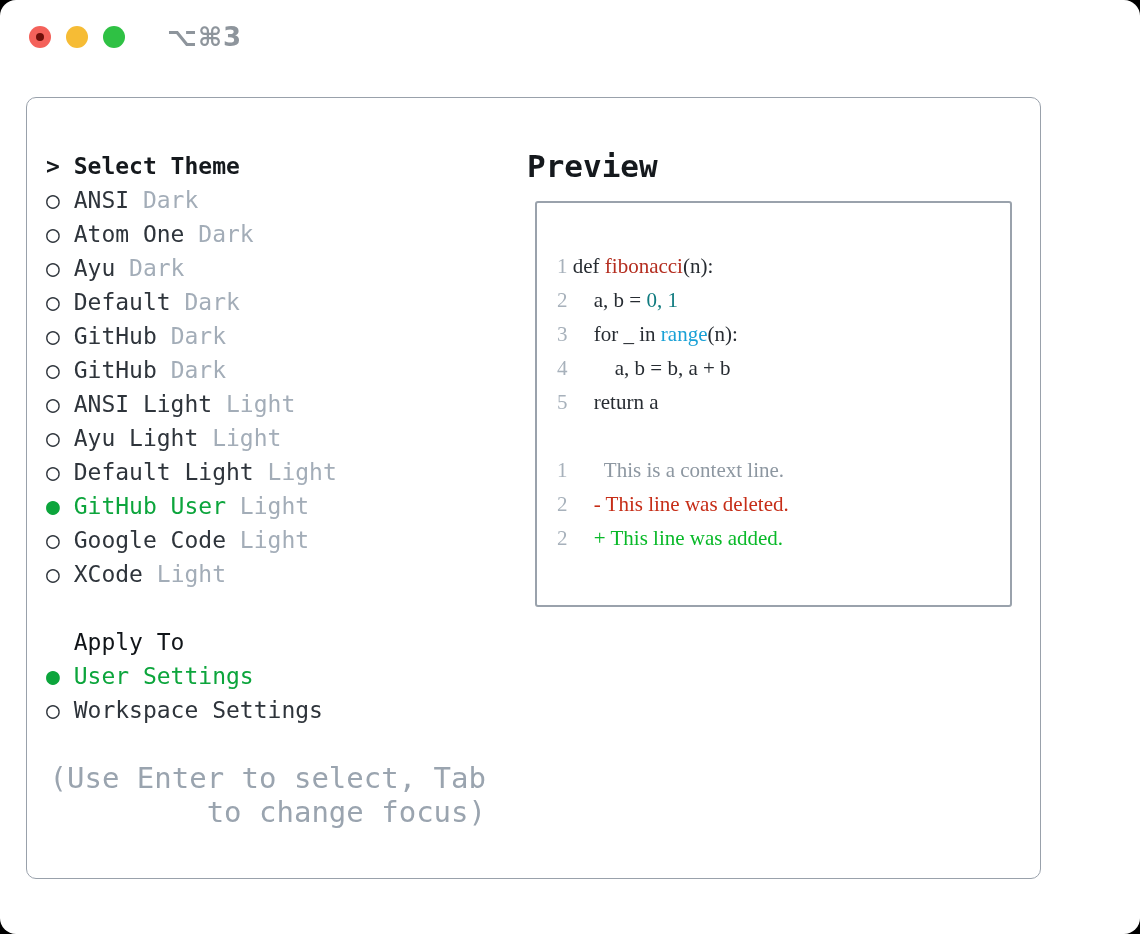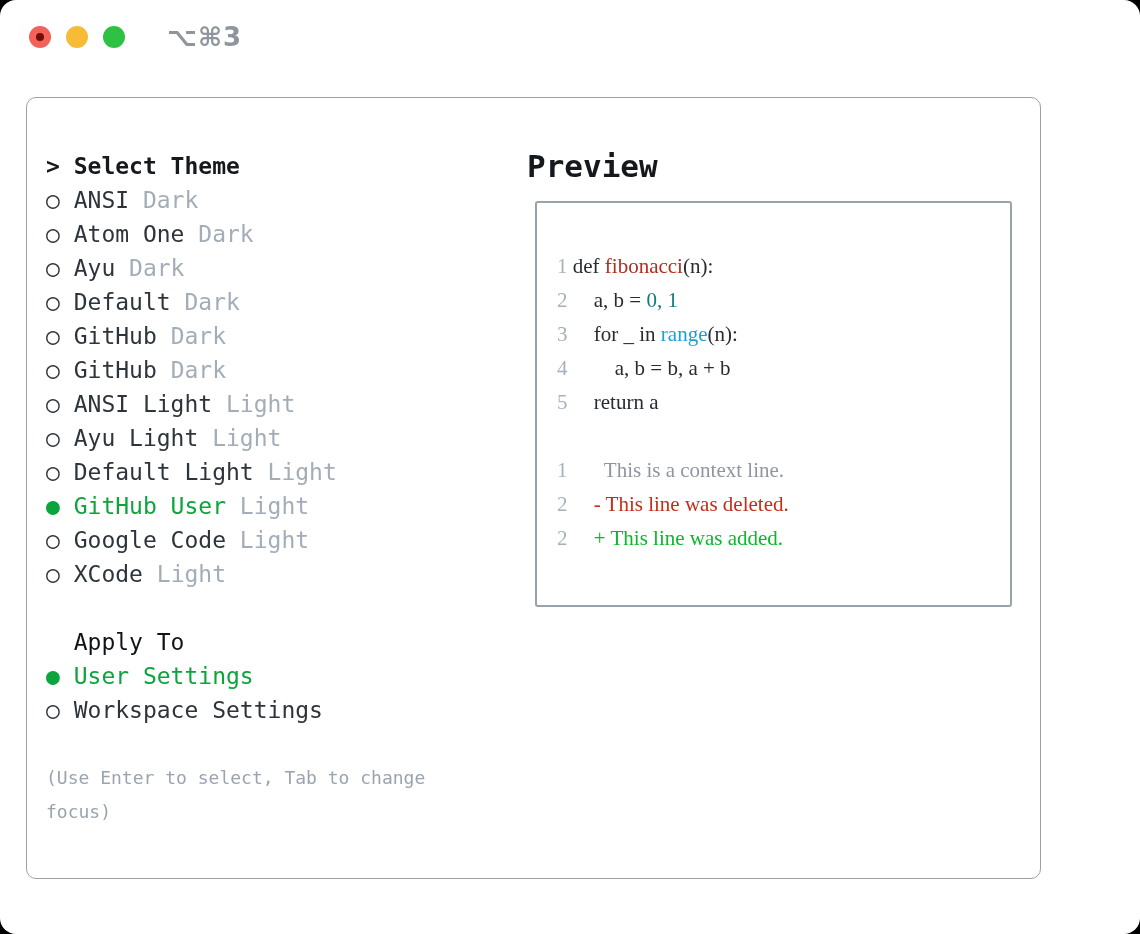--- a/index.html
+++ b/index.html
@@ -32,21 +32,21 @@
   .row { white-space:pre; height:34px; }
   .bullet { display:inline-block; width:2ch; color:#343a41; }
   .heading-row .bullet { color:#15191d; font-weight:bold; }
   .heading-row .heading-label { font-weight:bold; color:#15191d; }
   .subheading { color:#101418; }
   .variant { color:#a3adb8; margin-left:1ch; }
   .item.selected .bullet { color:#0ca53c; }
   .item.selected .name { color:#0ca53c; }
   .opt.selected .bullet, .opt.selected .opt-label { color:#0ca53c; }
   .spacer { height:34px; }
-  .hint { color:#9aa4af; font-size:18px; line-height:34px; max-width:440px; }
+  .hint { color:#9aa4af; font-size:29px; line-height:34px; max-width:440px;text-align:right; }
 
   
   .preview-heading { font-size:31px; line-height:34px; font-weight:bold; color:#15191d; }
   .preview-box {
     margin-top:18px; margin-left:8px; width:477px; height:406px;
     border:2px solid #9aa2ac; border-radius:3px; background:#fff;
     padding:46px 0 0 20px; overflow:hidden;font-family:Liberation Serif, serif;
   }
   .code-line { font-size:21px; line-height:34px; white-space:pre; }
   .tok-ln   { color:#a7b1bb; }

